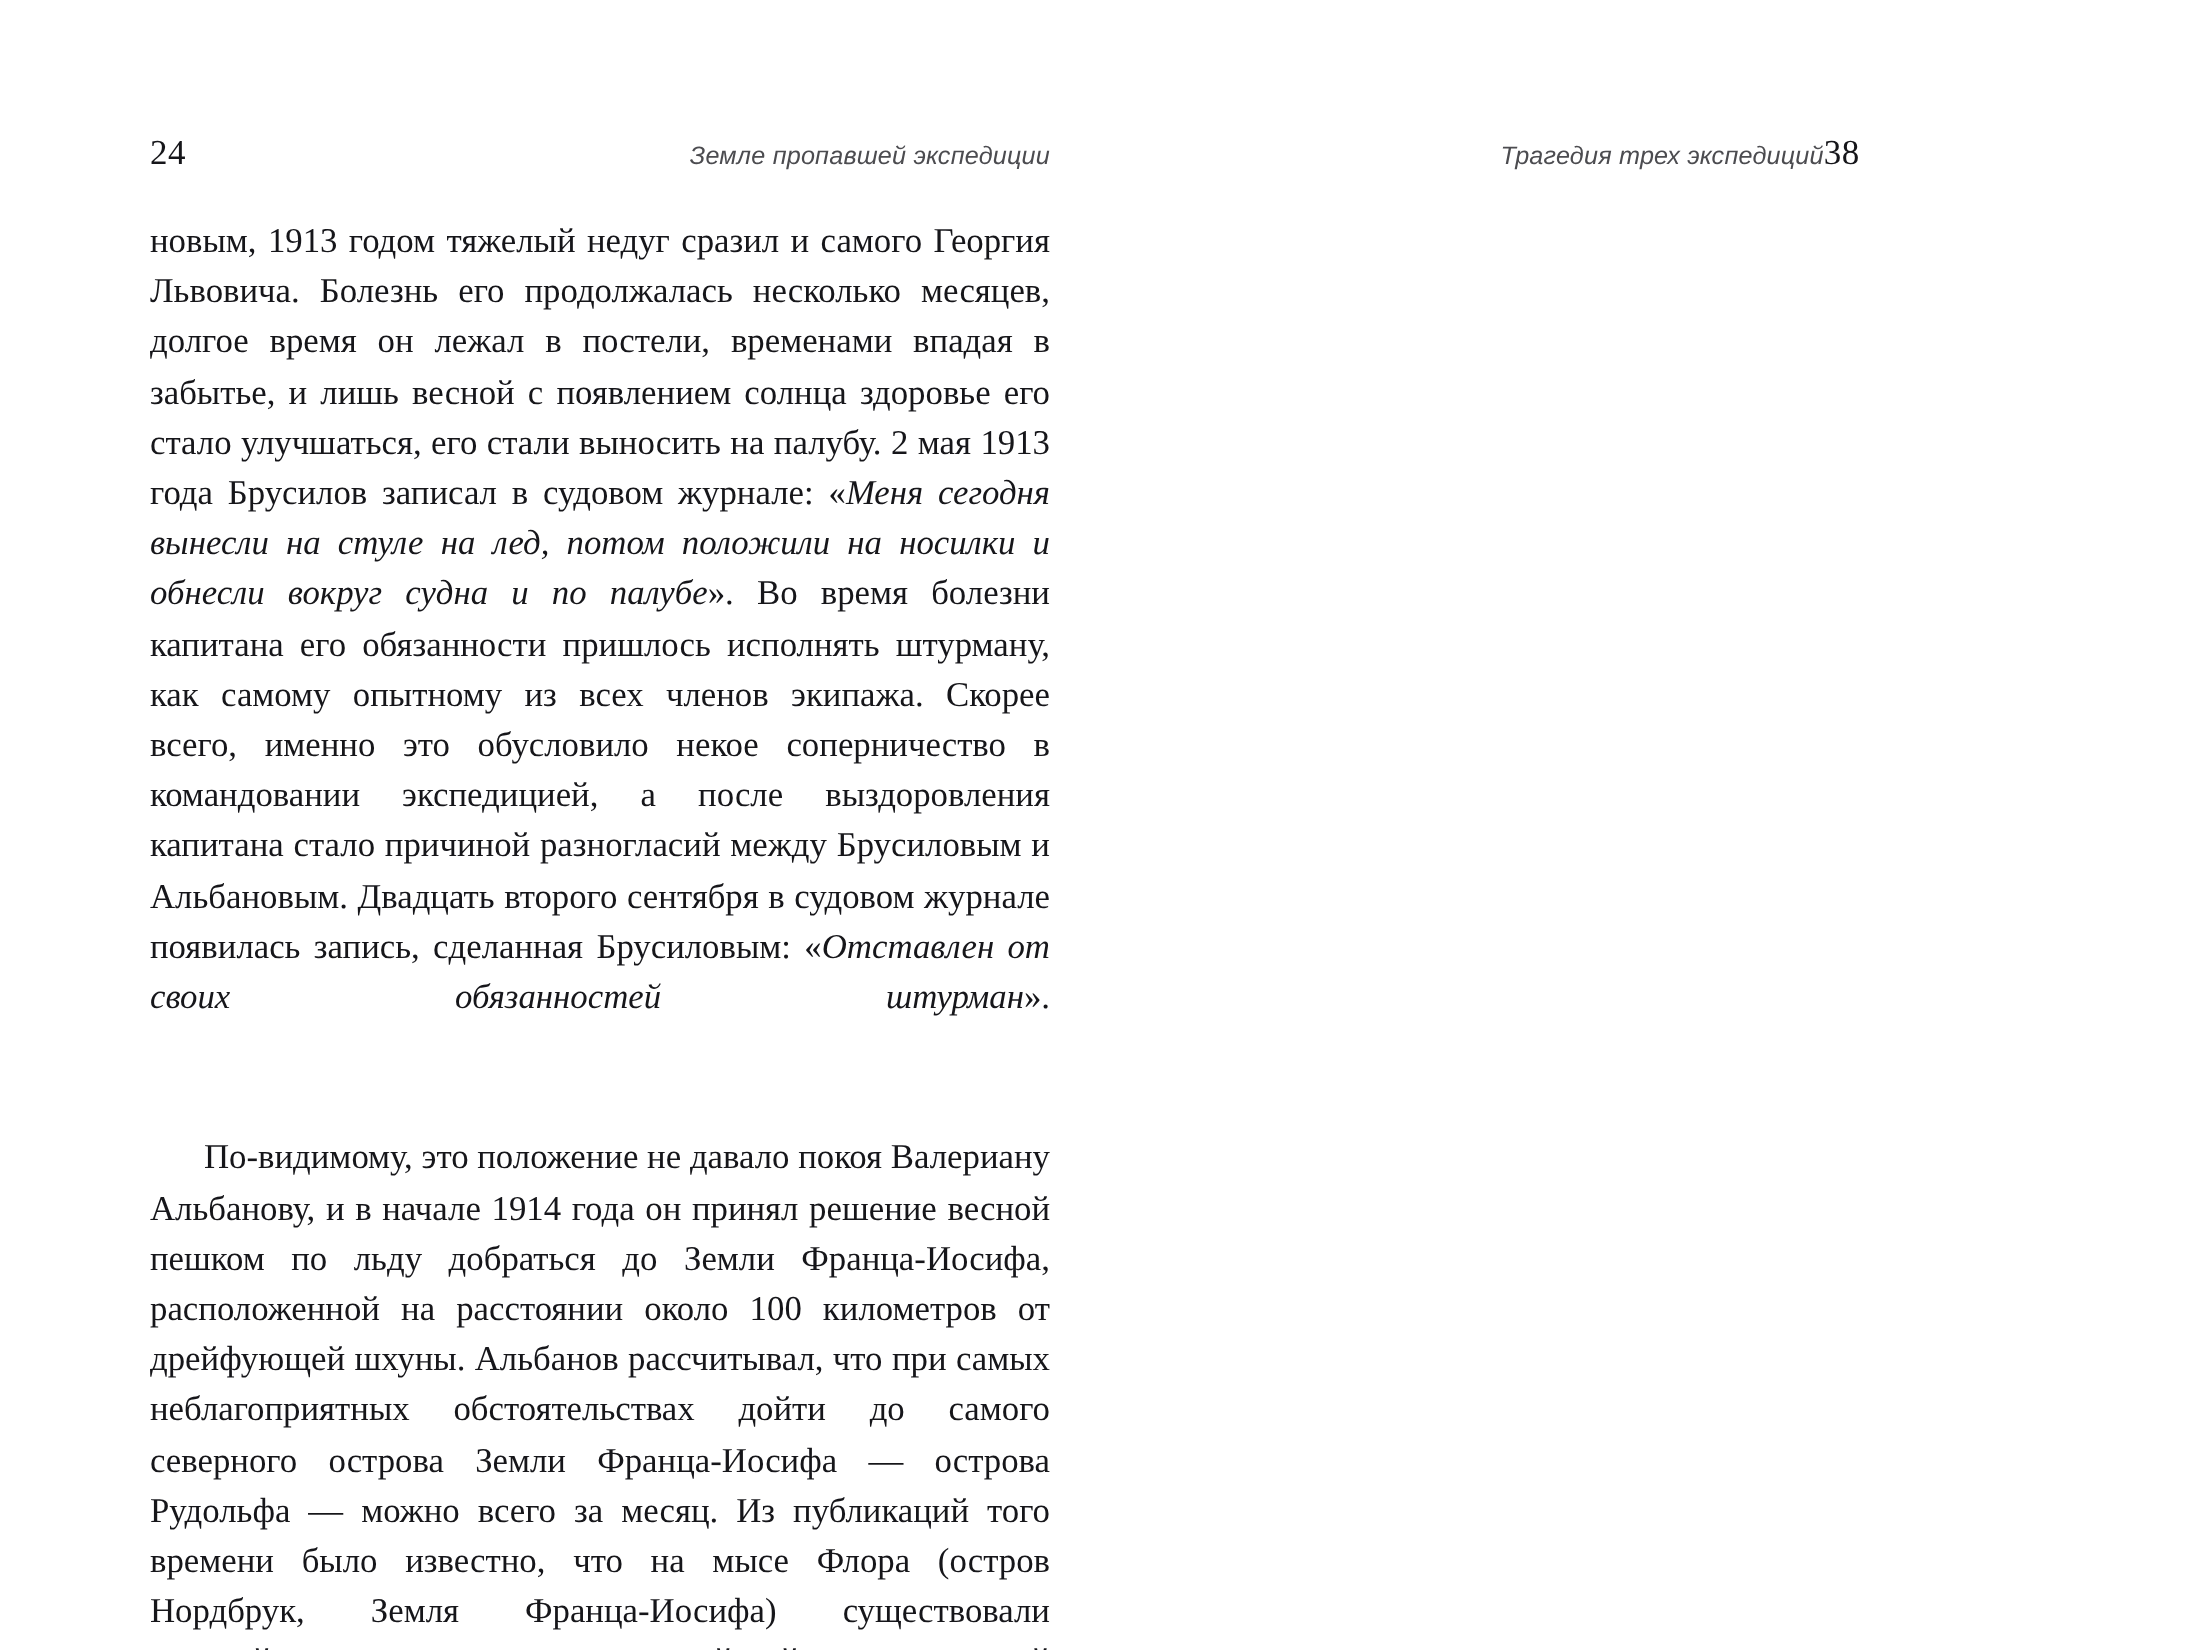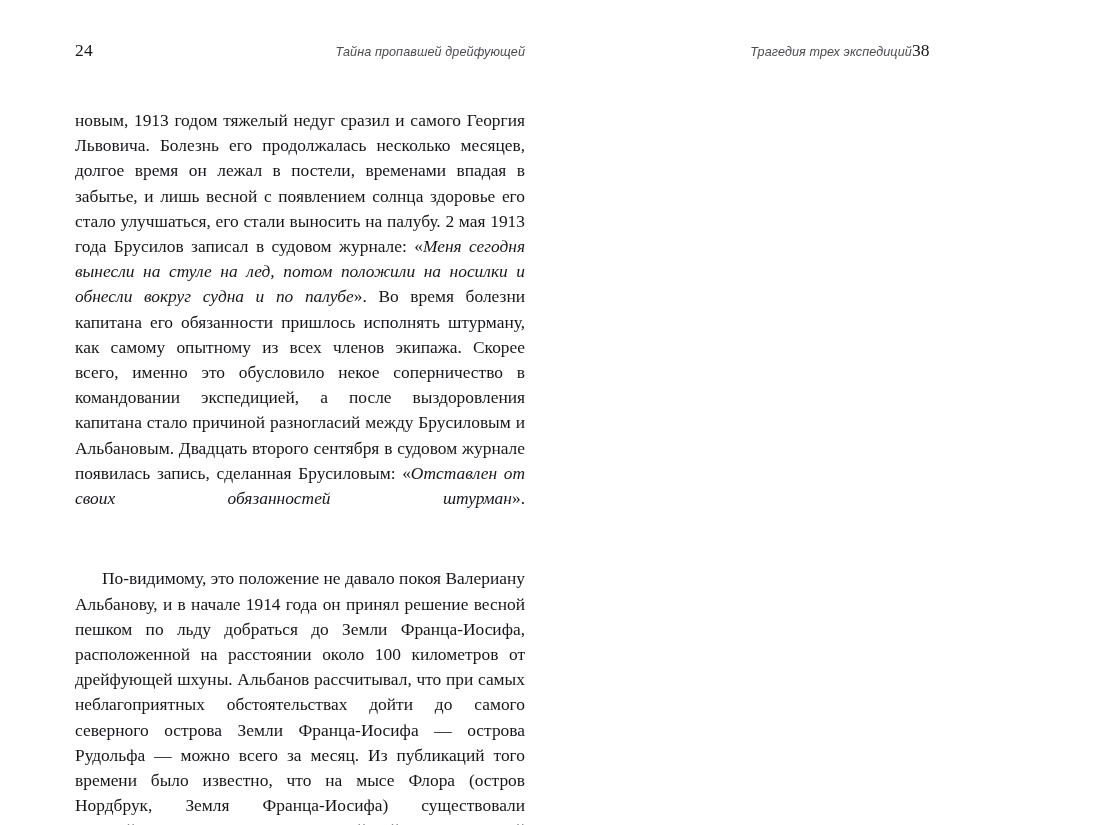--- a/index.html
+++ b/index.html
@@ -60,20 +60,21 @@
     left: 55px;
     width: 470px;
     justify-content: center;
   }
   .folio {
     font-family: "Liberation Serif", "DejaVu Serif", serif;
     font-style: normal;
     font-size: 17.5px;
     color: #16161a;
     letter-spacing: 0.2px;
+    margin-top: 26px;
   }
   .runtitle {
     display: inline-block;
   }
 
   
   .col {
     position: absolute;
     top: 78px;
     font-size: 17.4px;
@@ -115,21 +116,21 @@
 </style>
 </head>
 <body>
 
 <div class="spread">
 
   <div class="page page-left">
 
     <div class="runhead runhead-left">
       <span class="folio">24</span>
-      <span class="runtitle">Тайна пропавшей дрейфующей</span>
+      <span class="runtitle">Земле пропавшей экспедиции</span>
     </div>
 
     <div class="col col-left">
       <p class="noindent">новым, 1913 годом тяжелый недуг сразил и самого Георгия Львовича. Болезнь его продолжалась несколько месяцев, долгое время он лежал в постели, временами впадая в забытье, и лишь весной с появлением солнца здоровье его стало улучшаться, его стали выносить на палубу. 2 мая 1913 года Брусилов записал в судовом журнале: «<em>Меня сегодня вынесли на стуле на лед, потом положили на носилки и обнесли вокруг судна и по палубе</em>». Во время болезни капитана его обязанности пришлось исполнять штурману, как самому опытному из всех членов экипажа. Скорее всего, именно это обусловило некое соперничество в командовании экспедицией, а после выздоровления капитана стало причиной разногласий между Брусиловым и Альбановым. Двадцать второго сентября в судовом журнале появилась запись, сделанная Брусиловым: «<em>Отставлен от своих обязанностей штурман</em>».</p>
       <p>По-видимому, это положение не давало покоя Валериану Альбанову, и в начале 1914 года он принял решение весной пешком по льду добраться до Земли Франца-Иосифа, расположенной на расстоянии около 100 километров от дрейфующей шхуны. Альбанов рассчитывал, что при самых неблагоприятных обстоятельствах дойти до самого северного острова Земли Франца-Иосифа — острова Рудольфа — можно всего за месяц. Из публикаций того времени было известно, что на мысе Флора (остров Нордбрук, Земля Франца-Иосифа) существовали постройки, оставленные английской экспедицией Фредерика Джексона 1894–1897 годов, и, возможно, запасы продовольствия. С мыса Флора можно было добраться до населенных мест на Шпицбергене или Новой Земле. Точной карты этого района у Альбанова не было (их в то время не было вообще), в его распоряжении была лишь приблизительная карта архипелага из приложения к русскому изданию книги Фритьофа Нансена «Среди льдов во мраке ночи».</p>
     </div>
 
   </div>
 
   <div class="page page-right">

